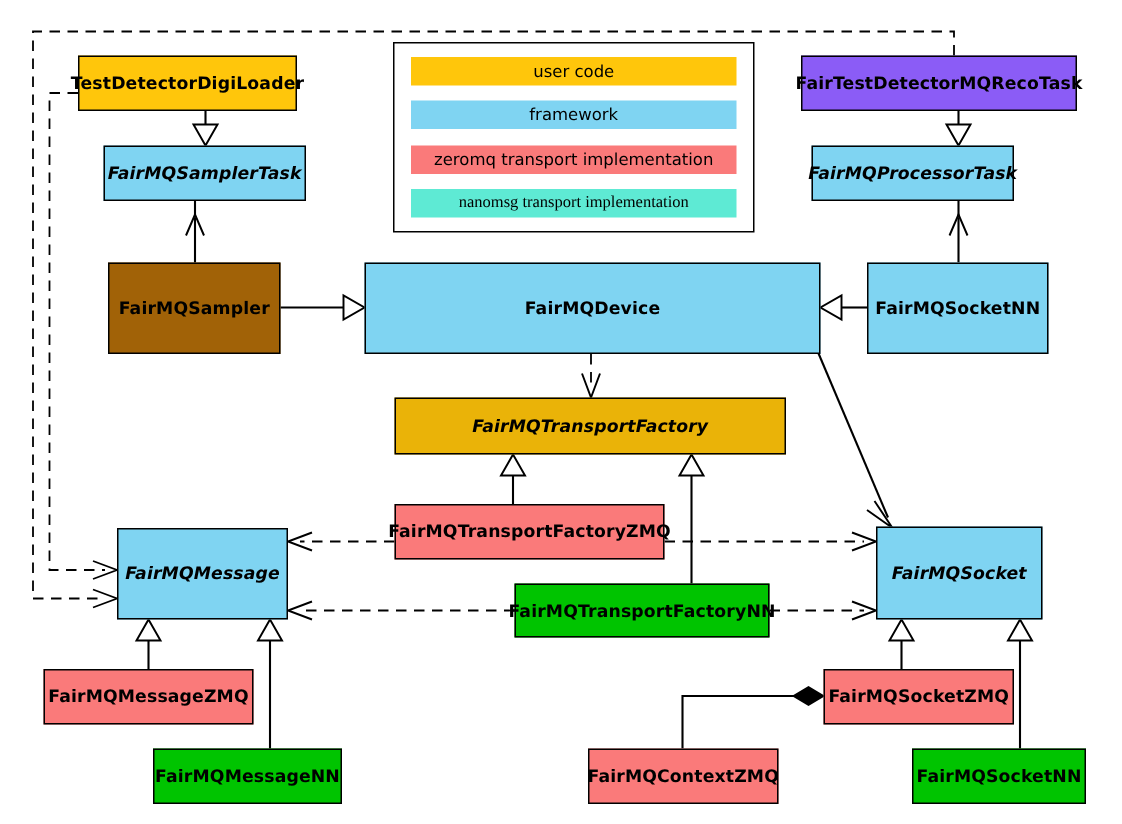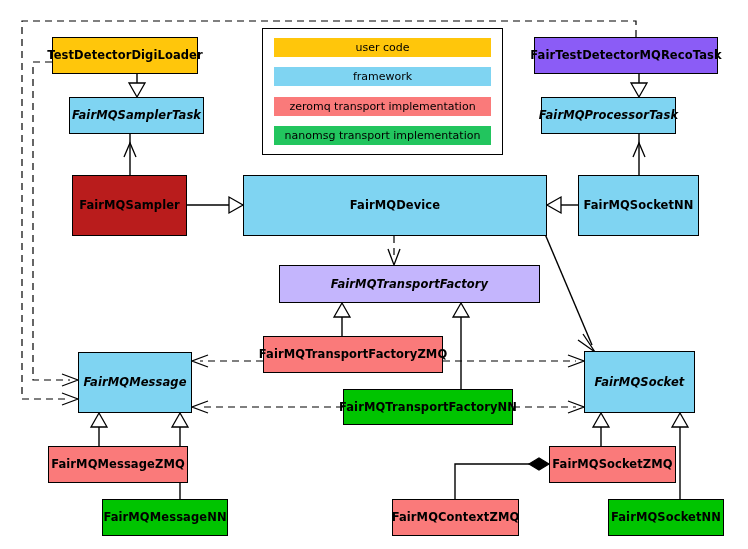--- a/index.html
+++ b/index.html
@@ -188,53 +188,53 @@
   </div>
 
   <div class="node abstract" style="left:69px; top:97px; width:135px; height:37px; background:#7FD4F2;">
     <span>FairMQSamplerTask</span>
   </div>
 
   <div class="node abstract" style="left:541px; top:97px; width:135px; height:37px; background:#7FD4F2;">
     <span>FairMQProcessorTask</span>
   </div>
 
-  <div class="node" style="left:72px; top:175px; width:115px; height:61px; background:#b91c1c;">
+  <div class="node" style="left:72px; top:175px; width:115px; height:61px; background:#a16207;">
     <span>FairMQSampler</span>
   </div>
 
   <div class="node" style="left:243px; top:175px; width:304px; height:61px; background:#7FD4F2;">
     <span>FairMQDevice</span>
   </div>
 
   <div class="node" style="left:578px; top:175px; width:121px; height:61px; background:#7FD4F2;">
     <span>FairMQSocketNN</span>
   </div>
 
-  <div class="node abstract" style="left:263px; top:265px; width:261px; height:38px; background:#c4b5fd;margin-left:16px;">
+  <div class="node abstract" style="left:263px; top:265px; width:261px; height:38px; background:#eab308;">
     <span>FairMQTransportFactory</span>
   </div>
 
   <div class="node" style="left:263px; top:336px; width:180px; height:37px; background:#FA7A7A;">
     <span>FairMQTransportFactoryZMQ</span>
   </div>
 
   <div class="node" style="left:343px; top:389px; width:170px; height:36px; background:#00C400;">
     <span>FairMQTransportFactoryNN</span>
   </div>
 
   <div class="node abstract" style="left:78px; top:352px; width:114px; height:61px; background:#7FD4F2;">
     <span>FairMQMessage</span>
   </div>
 
   <div class="node abstract" style="left:584px; top:351px; width:111px; height:62px; background:#7FD4F2;">
     <span>FairMQSocket</span>
   </div>
 
-  <div class="node" style="left:29px; top:446px; width:140px; height:37px; background:#FA7A7A;margin-left:19px;">
+  <div class="node" style="left:29px; top:446px; width:140px; height:37px; background:#FA7A7A;">
     <span>FairMQMessageZMQ</span>
   </div>
 
   <div class="node" style="left:102px; top:499px; width:126px; height:37px; background:#00C400;">
     <span>FairMQMessageNN</span>
   </div>
 
   <div class="node" style="left:549px; top:446px; width:127px; height:37px; background:#FA7A7A;">
     <span>FairMQSocketZMQ</span>
   </div>
@@ -250,18 +250,18 @@
   <div class="legend-box" style="left:262px; top:28px; width:241px; height:127px;">
     <div class="legend-row" style="background:#FFC60B;">
       <span>user code</span>
     </div>
     <div class="legend-row" style="background:#7FD4F2;">
       <span>framework</span>
     </div>
     <div class="legend-row" style="background:#FA7A7A;">
       <span>zeromq transport implementation</span>
     </div>
-    <div class="legend-row" style="background:#22c55e;">
+    <div class="legend-row" style="background:#5eead4;font-family:Liberation Serif, serif;">
       <span>nanomsg transport implementation</span>
     </div>
   </div>
 
 </div>
 
 </body></html>

